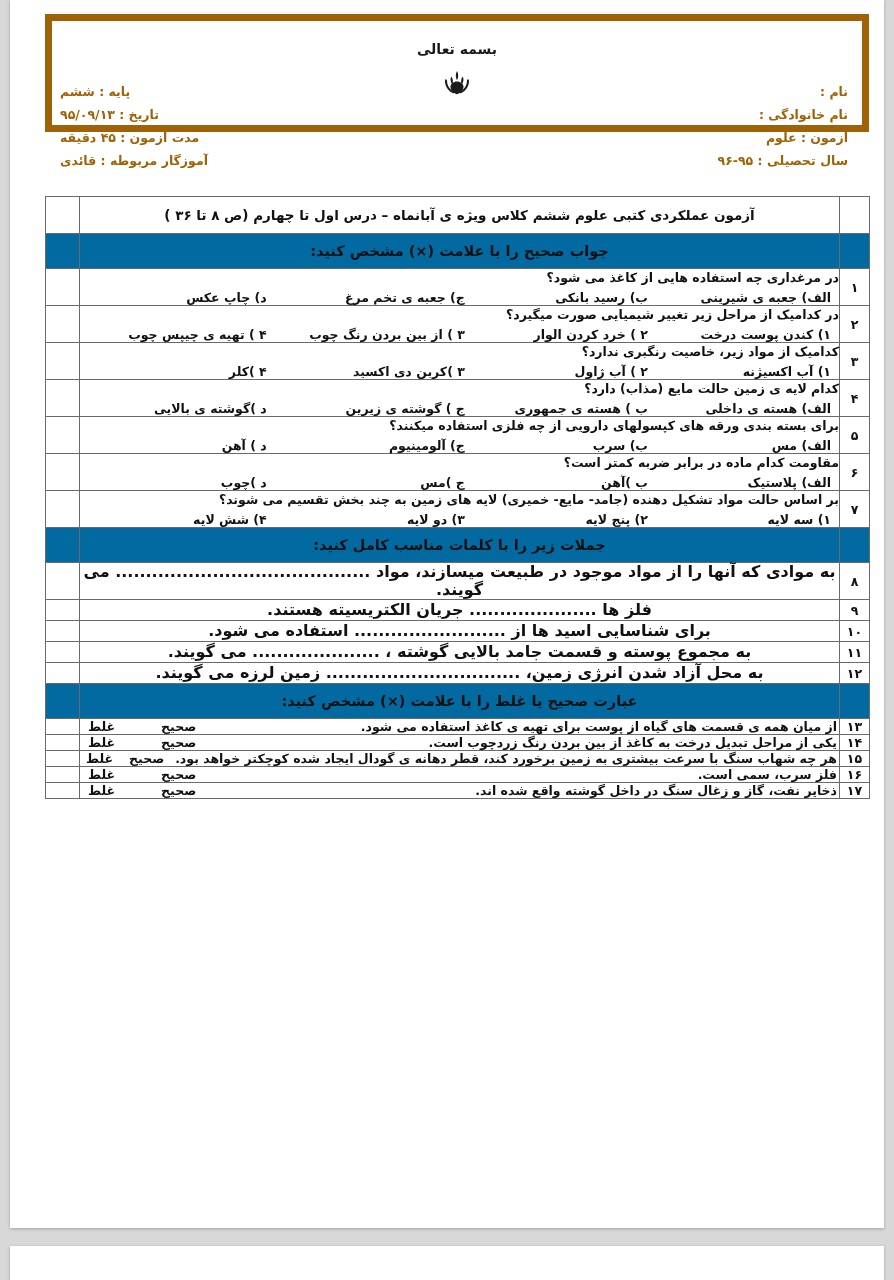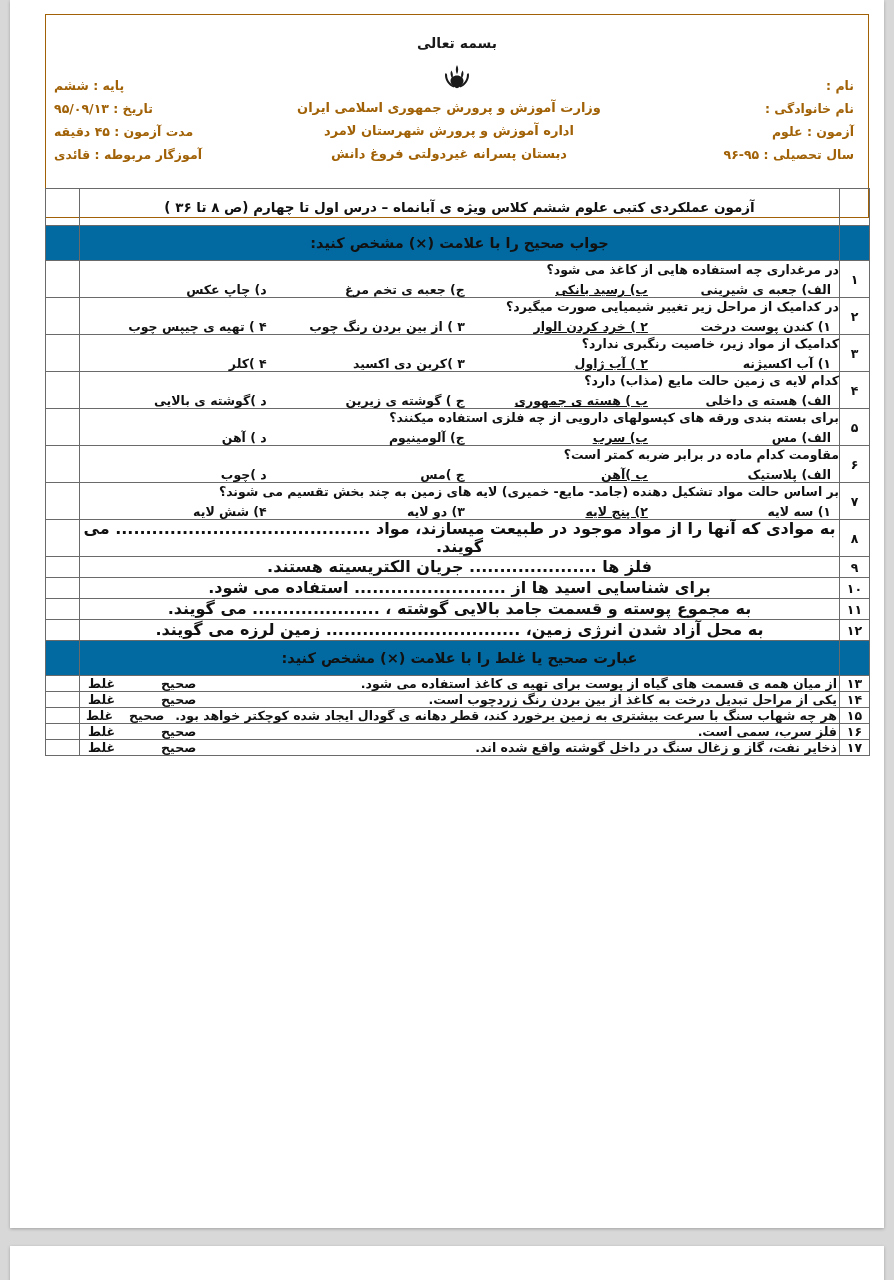--- a/index.html
+++ b/index.html
@@ -32,22 +32,22 @@
     background: #ffffff;
     box-shadow: 0 1px 3px rgba(0,0,0,0.25);
   }
 
   
   .header-frame {
     position: absolute;
     left: 35px;
     top: 14px;
     width: 824px;
-    height: 204px;
-    border: 1px solid #a16207;
+    height: 118px;
+    border: 7px solid #a16207;
     box-sizing: border-box;
   }
   .bismillah {
     position: absolute;
     top: 20px;
     left: 0;
     right: 0;
     text-align: center;
     font-size: 14px;
     font-weight: bold;
@@ -88,21 +88,21 @@
     color: #a16207;
     line-height: 18px;
     white-space: nowrap;
   }
   .hdr-col.center .hdr-line { font-size: 13px; }
 
   
   .sheet {
     position: absolute;
     left: 35px;
-    top: 188px;
+    top: 196px;
     width: 824px;
     border-collapse: collapse;
     table-layout: fixed;
     direction: rtl;
     border-radius: 19px;
   }
   .sheet td {
     border: 1px solid #6a6a6a;
     padding: 0;
     vertical-align: middle;
@@ -150,21 +150,21 @@
     display: flex;
     flex-direction: row;
     justify-content: space-between;
     align-items: baseline;
     font-size: 12.5px;
     font-weight: bold;
     padding-left: 6px;
   }
   .opt { white-space: nowrap; }
   .opt:nth-child(1) { width: 24%; text-align: right; padding-right: 8px; }
-  .opt:nth-child(2) { width: 24%; text-align: right; text-decoration: underline; }
+  .opt:nth-child(2) { width: 24%; text-align: right; }
   .opt:nth-child(3) { width: 26%; }
   .opt:nth-child(4) { width: 24%; text-align: right; }
 
   
   .fill-cell { padding: 10px 8px 11px 8px; height: 20px; }
   .fill-text {
     font-size: 16px;
     font-weight: bold;
     text-align: center;
     line-height: 18px;
@@ -216,25 +216,20 @@
 
     <div class="hdr-cols">
 
       <div class="hdr-col right">
         <div class="hdr-line">نام :</div>
         <div class="hdr-line">نام خانوادگی :</div>
         <div class="hdr-line">آزمون : علوم</div>
         <div class="hdr-line">سال تحصیلی : ۹۵-۹۶</div>
       </div>
 
-      <div class="hdr-col center">
-        <div class="hdr-line">وزارت آموزش و پرورش جمهوری اسلامی ایران</div>
-        <div class="hdr-line">اداره آموزش و پرورش شهرستان لامرد</div>
-        <div class="hdr-line">دبستان پسرانه غیردولتی فروغ دانش</div>
-      </div>
 
       <div class="hdr-col left">
         <div class="hdr-line">پایه : ششم</div>
         <div class="hdr-line">تاریخ : ۹۵/۰۹/۱۳</div>
         <div class="hdr-line">مدت آزمون : ۴۵ دقیقه</div>
         <div class="hdr-line">آموزگار مربوطه : قائدی</div>
       </div>
 
     </div>
   </div>
@@ -350,20 +345,25 @@
           <div class="opts">
             <span class="opt">۱) سه لایه</span>
             <span class="opt">۲) پنج لایه</span>
             <span class="opt">۳) دو لایه</span>
             <span class="opt">۴) شش لایه</span>
           </div>
         </td>
         <td></td>
       </tr>
 
+      <tr class="section-row">
+        <td class="num"></td>
+        <td class="section-title">جملات زیر را با کلمات مناسب کامل کنید:</td>
+        <td></td>
+      </tr>
 
       <tr>
         <td class="num">۸</td>
         <td class="fill-cell">
           <div class="fill-text">به موادی که آنها را از مواد موجود در طبیعت میسازند، مواد .......................................... می گویند.</div>
         </td>
         <td></td>
       </tr>
 
       <tr>

